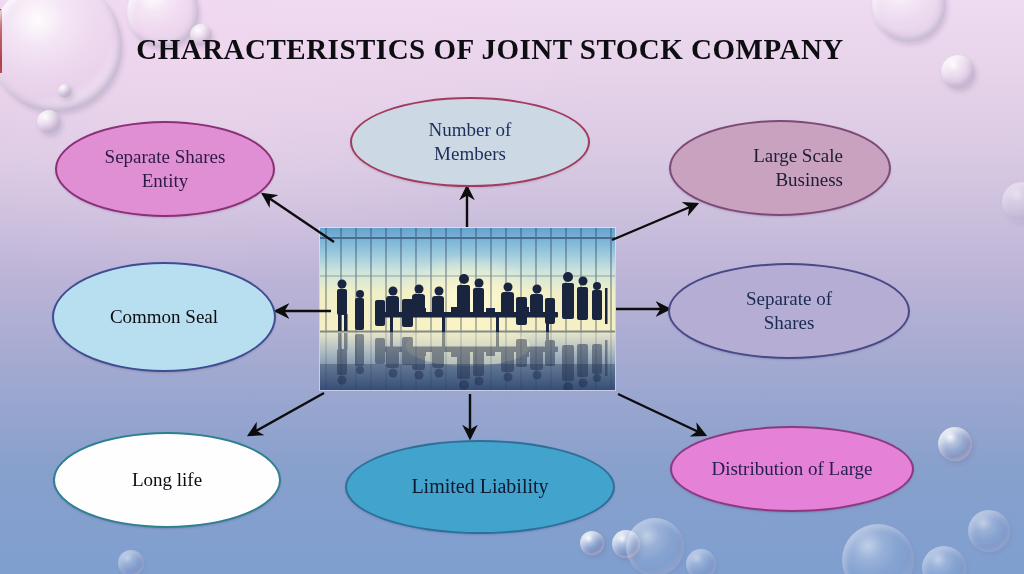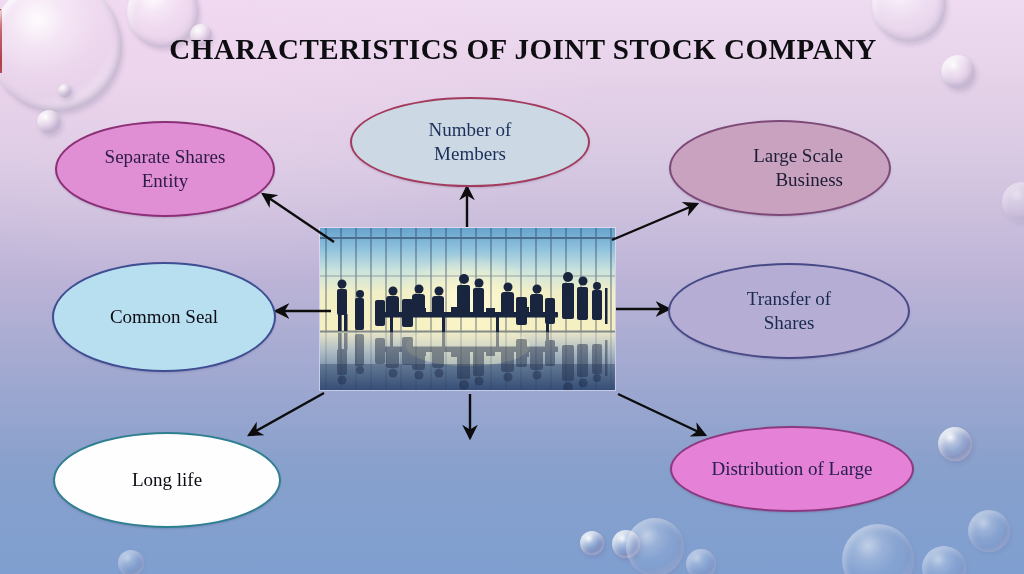--- a/index.html
+++ b/index.html
@@ -7,21 +7,21 @@
     position:relative;width:1024px;height:574px;overflow:hidden;
     font-family:"Liberation Serif", serif;
     background:linear-gradient(180deg,#eedbf1 0%,#e7d3ea 12%,#d8c9e2 28%,#bdb4d7 48%,#9fa8d0 66%,#87a0cc 82%,#7f9fd0 100%);
   }
   
   #stage::before{content:"";position:absolute;inset:0;
     background:radial-gradient(620px 360px at 18% 6%, rgba(243,216,240,.55), rgba(243,216,240,0) 70%);
     pointer-events:none;}
   .title{
     position:absolute;top:33px;left:0;width:980px;text-align:center;
-    font-size:29px;font-weight:700;letter-spacing:.5px;color:#0d0d12;margin-left:33px;
+    font-size:29px;font-weight:700;letter-spacing:.5px;color:#0d0d12;
   }
   .node{
     position:absolute;display:flex;align-items:center;justify-content:center;
     border-radius:50%;border:2px solid #444;text-align:center;
     font-weight:400;font-size:19px;line-height:1.28;
     box-shadow:0 1px 2px rgba(60,40,90,.18);
   }
   .node .lbl{display:block;}
   .n1{left:55px;top:121px;width:216px;height:92px;}
   .n1 .lbl{max-width:150px;}
@@ -195,22 +195,25 @@
   <div class="node n2" style="background-color: rgb(204, 216, 227); border-color: rgb(162, 59, 94); color: rgb(27, 47, 90);">
     <span class="lbl">Number of Members</span>
   </div>
   <div class="node n3" style="background-color: rgb(201, 162, 192); border-color: rgb(125, 74, 120); color: rgb(29, 29, 53); text-align: right;">
     <span class="lbl">Large Scale Business</span>
   </div>
   <div class="node n4" style="background-color: rgb(184, 223, 240); border-color: rgb(63, 78, 146); color: rgb(12, 12, 20);">
     <span class="lbl">Common Seal</span>
   </div>
   <div class="node n5" style="background-color: rgb(181, 173, 211); border-color: rgb(71, 74, 134); color: rgb(27, 42, 82);">
-    <span class="lbl">Transfer of Shares</span>
+    <span class="lbl">Separate of Shares</span>
   </div>
   <div class="node n6" style="background-color: rgb(254, 254, 254); border-color: rgb(46, 127, 144); color: rgb(12, 12, 20);">
     <span class="lbl">Long life</span>
   </div>
+  <div class="node n7" style="background-color: rgb(66, 164, 205); border-color: rgb(46, 111, 154); color: rgb(14, 24, 48);">
+    <span class="lbl">Limited Liability</span>
+  </div>
   <div class="node n8" style="background-color: rgb(230, 129, 216); border-color: rgb(140, 58, 128); color: rgb(38, 32, 78);">
     <span class="lbl">Distribution of Large</span>
   </div>
 
 </div>
 
 </body></html>

